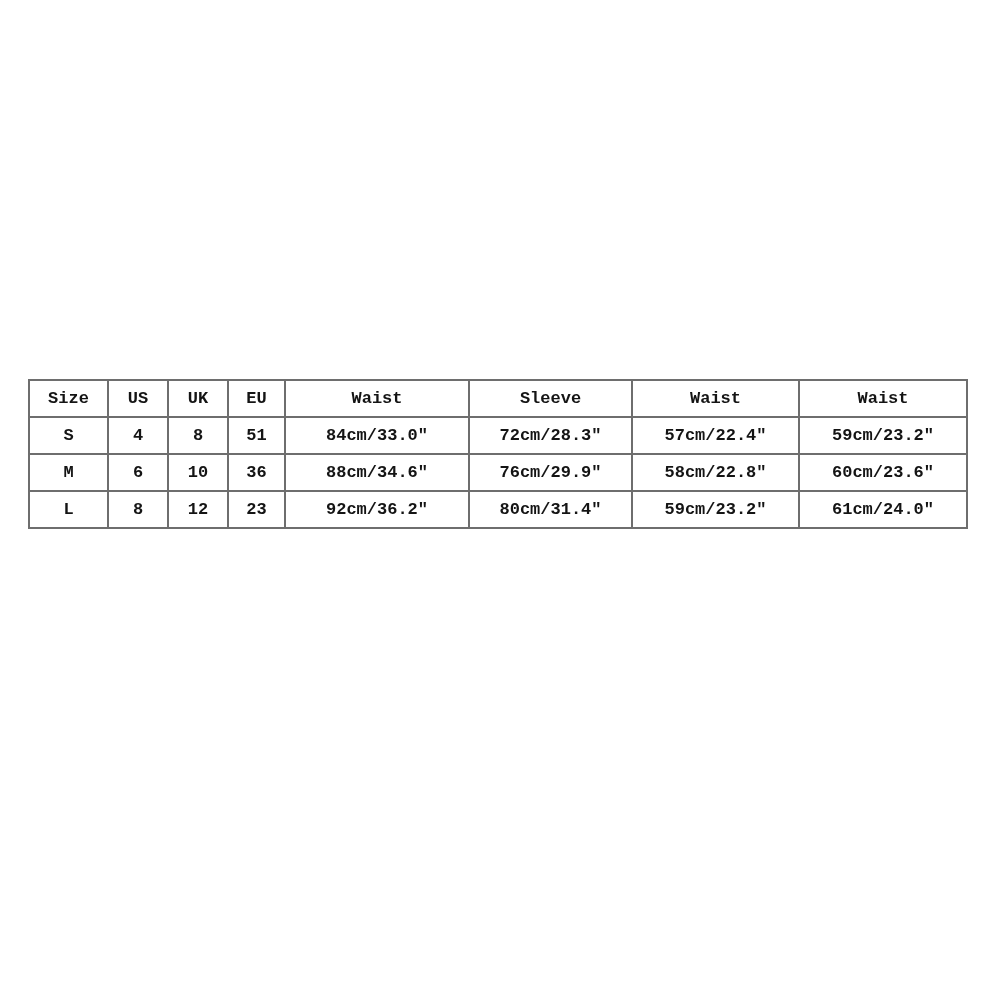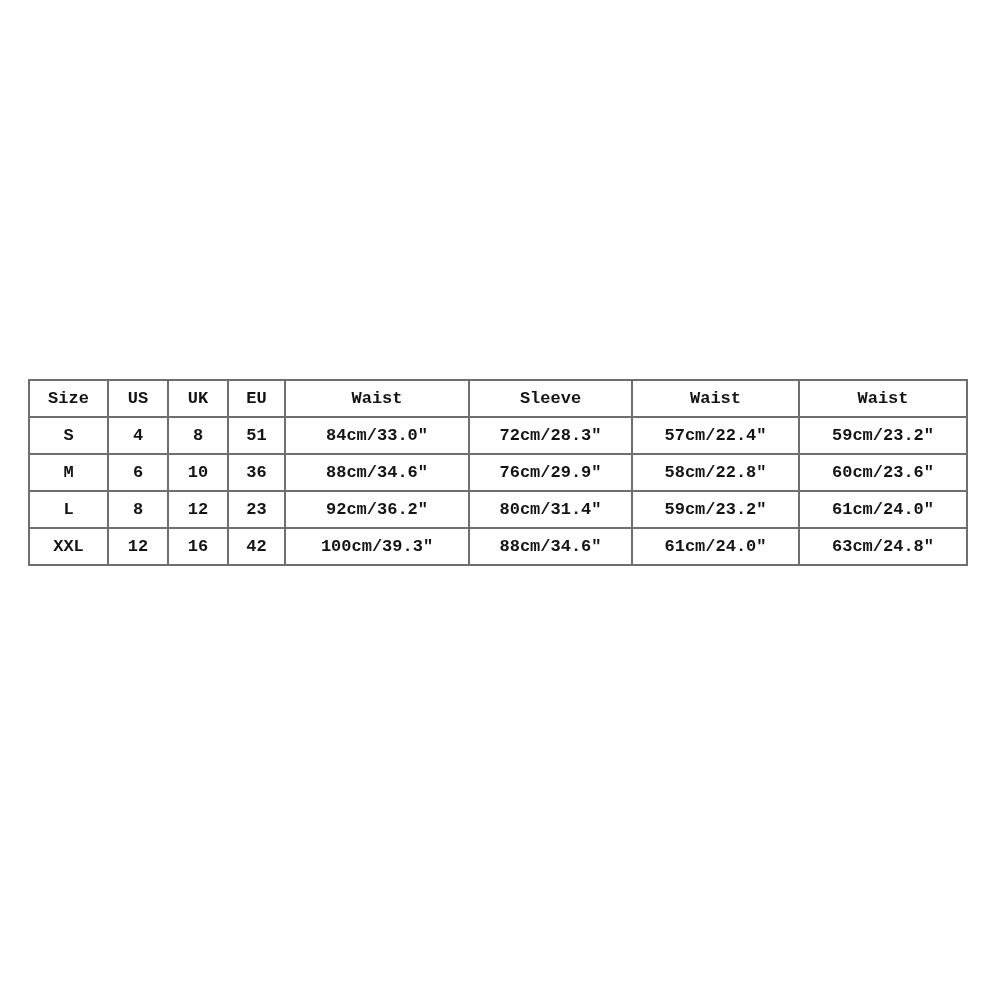--- a/index.html
+++ b/index.html
@@ -105,26 +105,16 @@
           <tr>
             <td>L</td>
             <td>8</td>
             <td>12</td>
             <td>23</td>
             <td>92cm/36.2"</td>
             <td>80cm/31.4"</td>
             <td>59cm/23.2"</td>
             <td>61cm/24.0"</td>
           </tr>
-          <tr>
-            <td>XXL</td>
-            <td>12</td>
-            <td>16</td>
-            <td>42</td>
-            <td>100cm/39.3"</td>
-            <td>88cm/34.6"</td>
-            <td>61cm/24.0"</td>
-            <td>63cm/24.8"</td>
-          </tr>
         </tbody>
     </table>
   </div>
 </div>
 
 </body></html>

